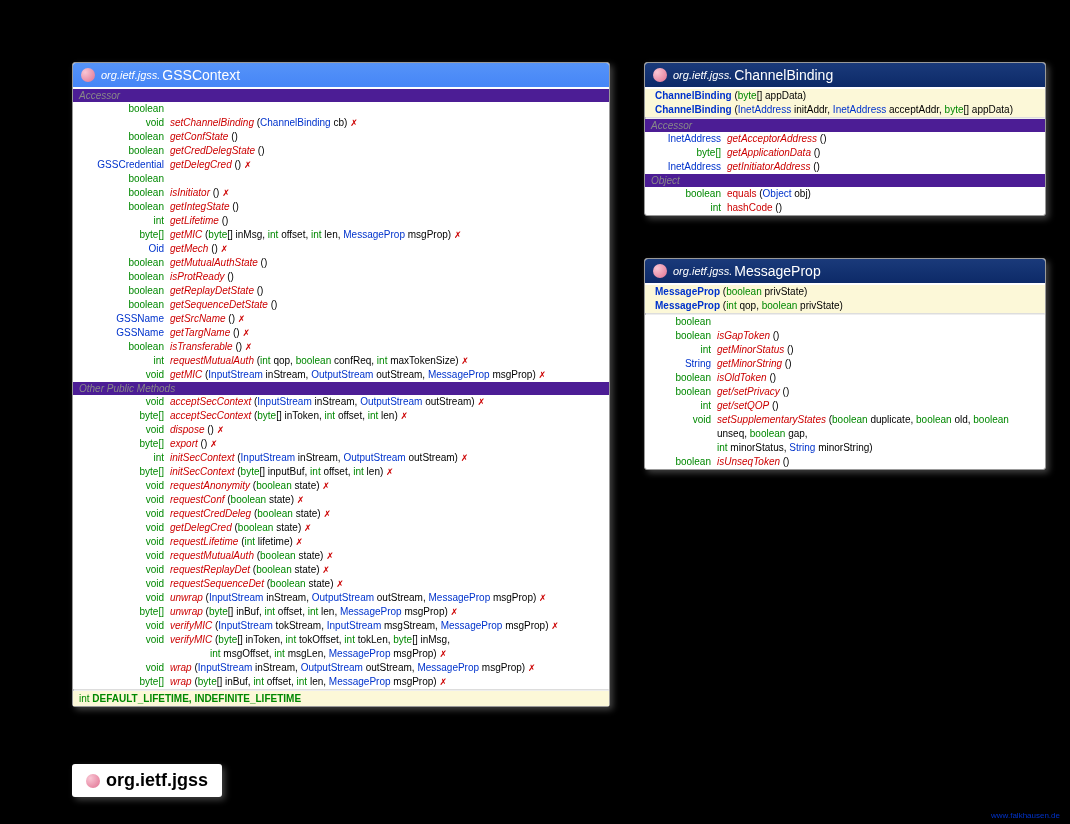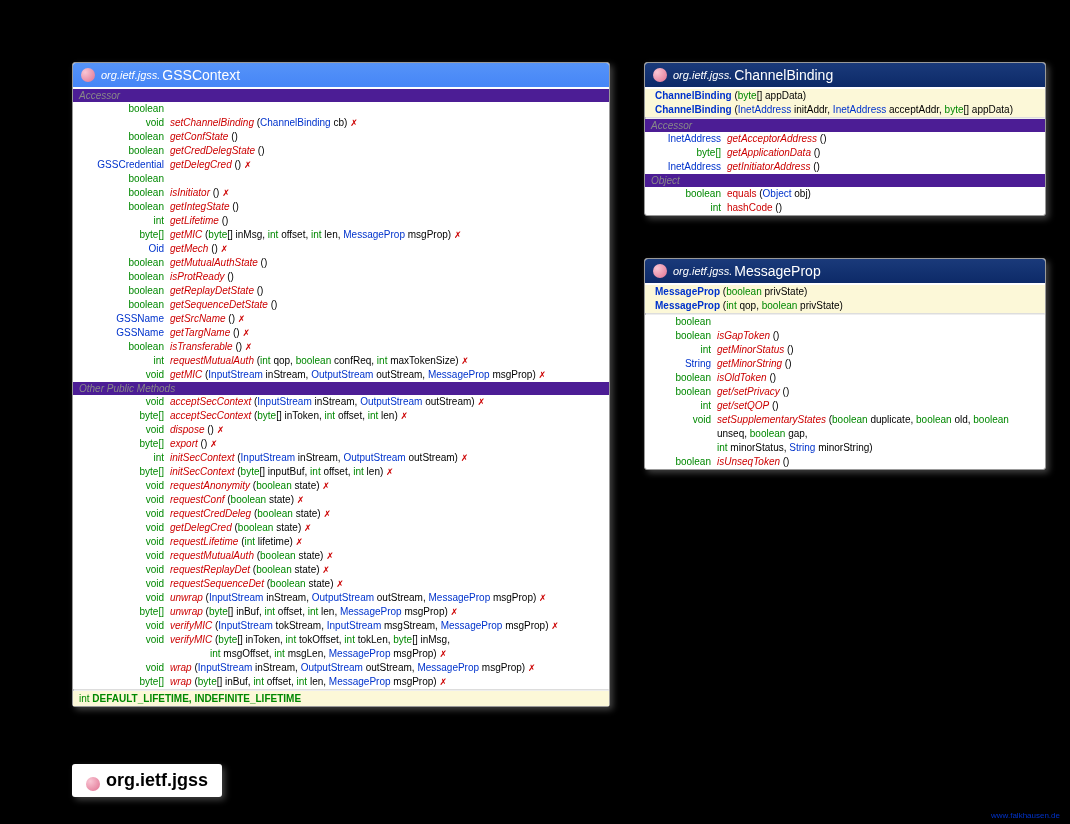--- a/index.html
+++ b/index.html
@@ -19,21 +19,21 @@
 .sig { flex:1; }
 .mname { color:#cc0000; font-style:italic; }
 .mname.plain { font-style:normal; }
 .ctor { color:#0033cc; font-weight:bold; }
 .kw { color:#008800; }
 .tp { color:#0033cc; }
 .throws { color:#cc0000; font-size:9px; }
 .constants-row { background:#fcf8d8; padding:2px 6px; color:#008800; font-weight:bold; }
 .constants-row .kw-int { color:#008800; font-weight:normal; }
 .sep { border-top:1px solid #ddd; margin:0; }
-.pkg-label { position:absolute; left:72px; top:764px; background:#fff; border-radius:3px; padding:6px 14px; box-shadow:3px 3px 6px rgba(128,128,128,0.5); display:flex; align-items:flex-end; }
+.pkg-label { position:absolute; left:72px; top:764px; background:#fff; border-radius:3px; padding:6px 14px; box-shadow:3px 3px 6px rgba(128,128,128,0.5); display:flex; align-items:center; }
 .pkg-label-text { font-weight:bold; font-size:18px; color:#000; }
 .attribution { position:absolute; right:10px; bottom:4px; color:#0033cc; font-size:8px; }
 </style>
 </head>
 <body>
 
 <div class="card" style="left:72px; top:62px; width:536px;">
   <div class="card-header blue">
     <span class="icon"></span>
     <span class="pkg-name">org.ietf.jgss.</span>

